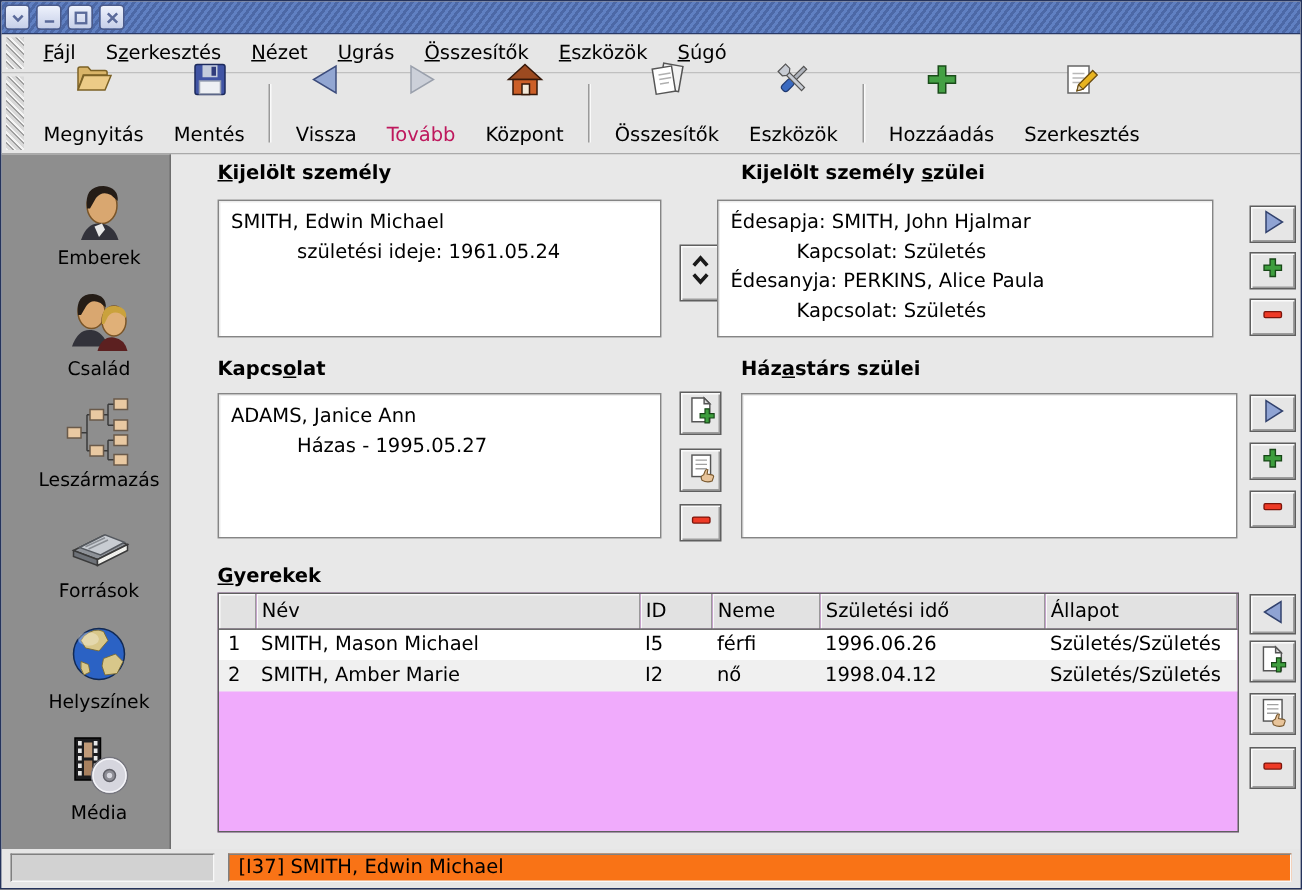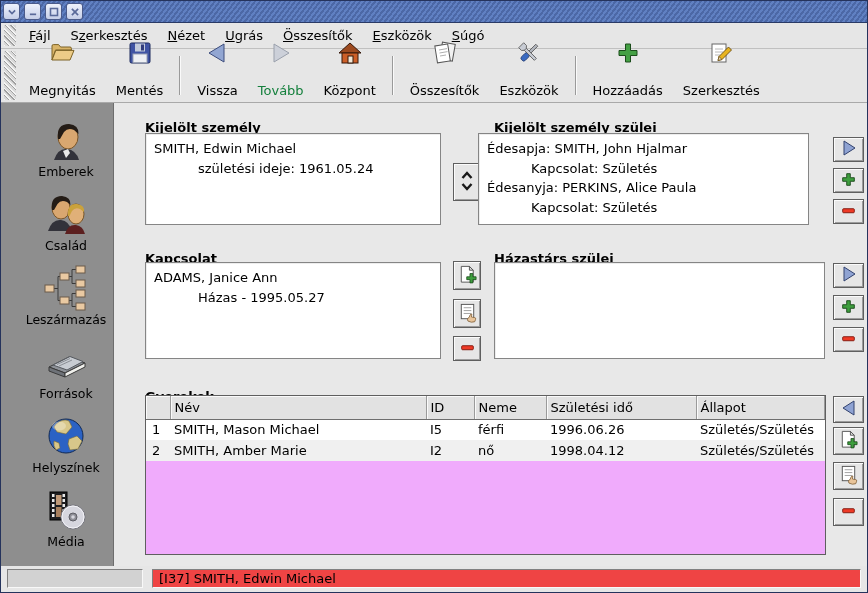--- a/index.html
+++ b/index.html
@@ -27,35 +27,35 @@
   .grip{ width:12px; align-self:stretch; margin:2px 3px;
     background:repeating-linear-gradient(45deg,#f4f4f4 0 1px,#d9d9d9 1px 3px,#9f9f9f 3px 4px); }
   .menu-item{ padding:3px 10px 4px 10px; cursor:default; }
 
   .toolbar{ height:54px; display:flex; align-items:stretch; background:#e6e6e6;
     border-bottom:1px solid #a9a9a9; padding-right:4px; }
   .tbtn{ display:flex; flex-direction:column; align-items:center; justify-content:flex-end;
     padding:4px 10px 4px 10px; gap:17px; }
   .ticon{ height:26px; display:grid; place-items:center; }
   .tlabel{ white-space:nowrap; }
-  .tlabel.disabled{ color:#15803d; }
+  .tlabel.disabled{ color:#be185d; }
   .tsep{ width:0; border-left:1px solid #9a9a9a; border-right:1px solid #fafafa;
     margin:7px 6px; }
 
   
   .main-row{ height:463px; display:flex; }
   .sidebar{ width:113px; background:#8e8e8e; border-right:1px solid #6d6d6d;
     display:flex; flex-direction:column; align-items:flex-end; padding-top:13px; }
   .side-item{ width:94px; height:74px; display:flex; flex-direction:column; align-items:center;
     justify-content:flex-start; }
   .side-icon{ height:47px; display:grid; place-items:center; }
   .side-label{ font-size:12.5px; margin-top:1px; }
 
   .content{ position:relative; flex:1; background:#e8e8e8; }
-  .glabel{ position:absolute; font-weight:bold; white-space:nowrap;margin-top:12px; }
+  .glabel{ position:absolute; font-weight:bold; white-space:nowrap; }
   .listbox{ position:absolute; background:#fff; border:1px solid #858585;
     box-shadow:inset 1px 1px 0 rgba(0,0,0,.07); padding:5px 8px; overflow:hidden;
     line-height:1.5; }
   .line{ white-space:nowrap; }
   .line.indent{ padding-left:44px; }
 
   .gbtn{ position:absolute; background:#e6e6e6; border:1px solid #5f5f5f;
     box-shadow:inset 1px 1px 0 #fbfbfb, inset -1px -1px 0 #9c9c9c;
     display:grid; place-items:center; }
 
@@ -68,21 +68,21 @@
   td{ height:21px; padding:0 4px; white-space:nowrap; overflow:hidden; }
   tr.r1 td{ background:#fff; }
   tr.r2 td{ background:#f0f0f0; }
   td.cnum{ text-align:left; padding-left:6px; }
 
   
   .statusbar{ height:26px; display:flex; align-items:stretch; gap:9px; padding:3px 6px 4px 6px;
     background:#e6e6e6; }
   .status-progress{ width:136px; background:#d2d2d2; border:1px solid;
     border-color:#808080 #f8f8f8 #f8f8f8 #808080; }
-  .status-text{ flex:1; background:#ef4444; border:1px solid;
+  .status-text{ flex:1; background:#f97316; border:1px solid;
     border-color:#808080 #f8f8f8 #f8f8f8 #808080; padding:1px 6px; display:flex; align-items:center;
     white-space:nowrap; }
 </style>
 </head>
 <body>
 
 <div class="window">
 
   <div class="titlebar">
     <div class="wbtn">

